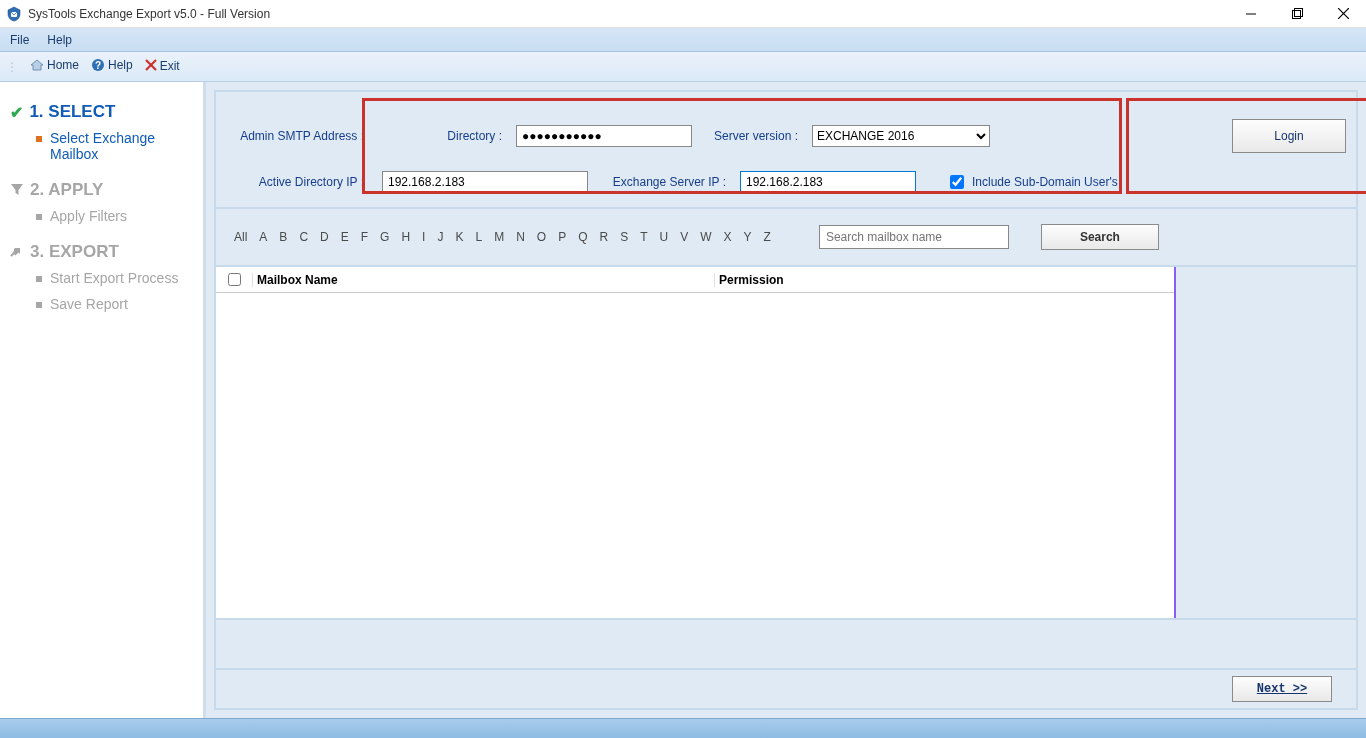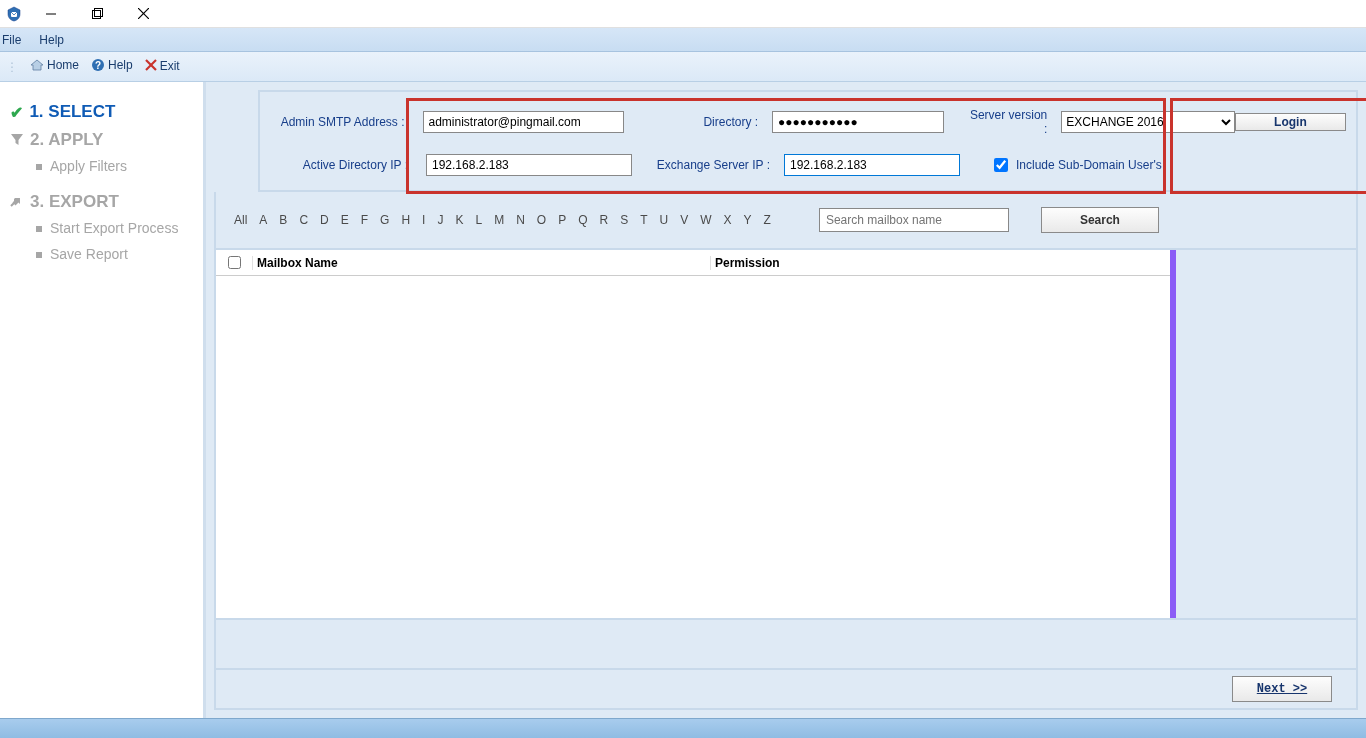--- a/index.html
+++ b/index.html
@@ -6,69 +6,69 @@
 body { background: #fff; width: 1366px; height: 738px; overflow: hidden; font-size: 12px; }
 
 
 .titlebar { height: 28px; background: #fff; display: flex; align-items: center; padding-left: 6px; border-bottom: 1px solid #e0e0e0; }
 .titlebar .app-icon { width: 16px; height: 16px; margin-right: 6px; }
 .titlebar .title { color: #333; font-size: 12px; flex: 1; }
 .titlebar .win-controls { display: flex; }
 .titlebar .win-btn { width: 46px; height: 28px; display: flex; align-items: center; justify-content: center; color: #333; }
 
 
-.menubar { height: 24px; background: linear-gradient(#d6e6f7, #c8ddf2); display: flex; align-items: center; padding-left: 2px; gap: 18px; color: #1a3d6d; font-size: 12px; border-bottom: 1px solid #a7c3df; }
+.menubar { height: 24px; background: linear-gradient(#d6e6f7, #c8ddf2); display: flex; align-items: center; padding-left: 10px; gap: 18px; color: #1a3d6d; font-size: 12px; border-bottom: 1px solid #a7c3df; }
 
 
 .toolbar { height: 30px; background: linear-gradient(#eaf2fb, #dbe9f7); display: flex; align-items: center; padding-left: 6px; gap: 12px; border-bottom: 1px solid #b8cfe5; }
 .toolbar .tb-item { display: flex; align-items: flex-start; gap: 3px; color: #1a3d6d; font-size: 12px; }
 .toolbar .tb-sep { color: #b0c4d8; }
 
 
 .content { display: flex; height: calc(100% - 28px - 24px - 30px - 20px); }
 .sidebar { width: 206px; background: #fff; border-right: 3px solid #cfdeed; padding: 20px 10px; }
 .steps-title { text-align: center; color: #2463b5; font-weight: 800; font-size: 20px; font-style: italic; margin-bottom: 14px; letter-spacing: 1px; }
 .step-head { display: flex; align-items: center; gap: 6px; font-weight: 700; font-size: 17px; margin-bottom: 8px; }
 .step-head.active { color: #0f5bb5; }
 .step-head.inactive { color: #a6a6a6; }
 .step-sub { margin-left: 26px; font-size: 14px; margin-bottom: 18px; color: #0f5bb5; display:flex; align-items:flex-start; gap:8px;}
 .step-sub .bullet { width:6px; height:6px; background:#e06f1f; margin-top:6px; flex:none;}
 .step-sub.inactive { color: #a6a6a6; }
 .step-sub.inactive .bullet { background:#a6a6a6; }
 
 .main { flex: 1; background: #dfeaf5; padding: 8px; display:flex; flex-direction:column; overflow:hidden;}
-.panel-top { background: #dfeaf5; border: 2px solid #c8d9ea; padding: 16px 10px 14px 10px; position: relative; margin-left: 44px; }
+.panel-top { background: #dfeaf5; border: 2px solid #c8d9ea; padding: 27px 10px 14px 10px; position: relative; }
 .redbox { position:absolute; border:3px solid #c9332c; }
 .redbox1 { left:146px; top:6px; width:760px; height:96px;}
 .redbox2 { left:910px; top:6px; width:260px; height:96px;}
 
 .form-row { display:flex; align-items:center; margin-bottom:18px;}
 .form-row:last-child { margin-bottom:0;}
 .lbl { color:#173e8a; font-size:12px; text-align:right; }
 .lbl1 { width:138px; }
 .lbl2 { width:108px; }
 .txt { height:22px; border:1px solid #888; background:#fff; padding:0 5px; font-size:12px; }
 .txt1 { width:206px; margin-left:18px;}
 .txt2 { width:176px; margin-left:14px;}
 .sel { width:178px; height:22px; border:1px solid #888; background:#fff; font-size:12px; margin-left:14px;}
 .chk-row { display:flex; align-items:center; gap:8px; margin-left:14px;}
 .chk-row input { width:14px; height:14px;}
 .chk-row label { color:#173e8a; font-size:12px;}
-.login-btn { width:114px; height:18px; background:linear-gradient(#fdfdfd,#e9e9e9); border:1px solid #8a8a8a; color:#17356d; font-weight:700; font-size:12px; }
+.login-btn { width:114px; height:34px; background:linear-gradient(#fdfdfd,#e9e9e9); border:1px solid #8a8a8a; color:#17356d; font-weight:400; font-size:12px; }
 
 
 .alpha-bar { background:#dfeaf5; border:2px solid #c8d9ea; border-top:none; height:58px; display:flex; align-items:center; padding:0 18px; gap:14px;}
 .alpha-letters { display:flex; gap:12px; color:#4a4a4a; font-size:12px;}
 .alpha-letters span { cursor:pointer;}
 .search-box { width:190px; height:24px; border:1px solid #888; background:#fff; padding:0 6px; font-size:12px; color:#888; margin-left:34px;}
 .search-btn { width:118px; height:26px; background:linear-gradient(#fdfdfd,#e9e9e9); border:1px solid #8a8a8a; font-size:12px; font-weight:700; color:#333; margin-left:18px;}
 
 
 .table-wrap { flex:1; display:flex; border:2px solid #c8d9ea; border-top:none; background:#dfeaf5; overflow:hidden;}
-.table-left { flex:1; background:#14b8a6; display:flex; flex-direction:column; border-right:6px solid #8b5cf6;}
+.table-left { flex:1; background:#14b8a6; display:flex; flex-direction:column; border-right:2px solid #8b5cf6;}
 .thead { height:26px; background:#fff; border-bottom:1px solid #ccc; display:flex; align-items:center; font-weight:700; font-size:12px; color:#000;}
 .th-chk { width:36px; display:flex; justify-content:center;}
 .th-name { flex:1; padding-left:4px; border-left:1px solid #e0e0e0;}
 .th-perm { width:460px; padding-left:4px; border-left:1px solid #e0e0e0;}
 .tbody { flex:1; background:#fff;}
 .table-right { width:180px; background:#dfeaf5;}
 
 
 .bottom-spacer { height:50px; border:2px solid #c8d9ea; border-top:none; background:#dfeaf5;}
 .next-row { height:40px; background:#dfeaf5; border:2px solid #c8d9ea; border-top:none; display:flex; justify-content:flex-end; align-items:center; padding-right:24px;}
@@ -85,20 +85,21 @@
 <body>
 
 <div class="titlebar">
   <span class="app-icon">
     <svg width="16" height="16" viewBox="0 0 16 16">
         <path d="M8 1 L14 4 L14 8 C14 12 11 14.5 8 15 C5 14.5 2 12 2 8 L2 4 Z" fill="#2f6fb3" stroke="#173e8a" stroke-width="0.5"></path>
         <rect x="5" y="6" width="6" height="5" rx="1" fill="#fff"></rect>
         <path d="M5 6 L8 9 L11 6" fill="none" stroke="#2f6fb3" stroke-width="0.8"></path>
       </svg>
   </span>
+  <span class="title">SysTools Exchange Export v5.0 - Full Version</span>
   <div class="win-controls">
     <div class="win-btn">
         <svg width="10" height="10">
           <line x1="0" y1="5" x2="10" y2="5" stroke="#000" stroke-width="1"></line>
         </svg>
       </div>
     <div class="win-btn">
         <svg width="11" height="11">
           <rect x="0.5" y="2.5" width="8" height="8" fill="none" stroke="#000" stroke-width="1"></rect>
           <rect x="2.5" y="0.5" width="8" height="8" fill="none" stroke="#000" stroke-width="1"></rect>
@@ -143,20 +144,24 @@
 </div>
 
 <div class="content">
 
   <div class="sidebar">
 
     <div class="step-head active">
       <span class="check-green">✔</span>
       <span>1. SELECT</span>
     </div>
+    <div class="step-sub">
+      <span class="bullet"></span>
+      <span>Select Exchange Mailbox</span>
+    </div>
 
     <div class="step-head inactive">
       <span class="filter-grey"><svg width="14" height="14">
             <path d="M1 2 L13 2 L8.5 8 L8.5 13 L5.5 11 L5.5 8 Z" fill="#a6a6a6"></path>
           </svg></span>
       <span>2. APPLY</span>
     </div>
     <div class="step-sub inactive">
       <span class="bullet"></span>
       <span>Apply Filters</span>
@@ -181,21 +186,20 @@
   </div>
 
   <div class="main">
 
     <div class="panel-top">
       <div class="redbox redbox1"></div>
       <div class="redbox redbox2"></div>
 
       <div class="form-row">
         <span class="lbl lbl1">Admin SMTP Address :</span>
-        <input class="txt txt1" value="administrator@pingmail.com" style="">
         <span style="width:30px"></span>
         <span class="lbl lbl2">Directory :</span>
         <input class="txt txt2" value="●●●●●●●●●●●" style="">
         <span style="width:20px"></span>
         <span class="lbl" style="width:86px">Server version :</span>
         <select class="sel"><option>EXCHANGE 2016</option></select>
         <span style="flex:1"></span>
         <button class="login-btn">Login</button>
       </div>
 

